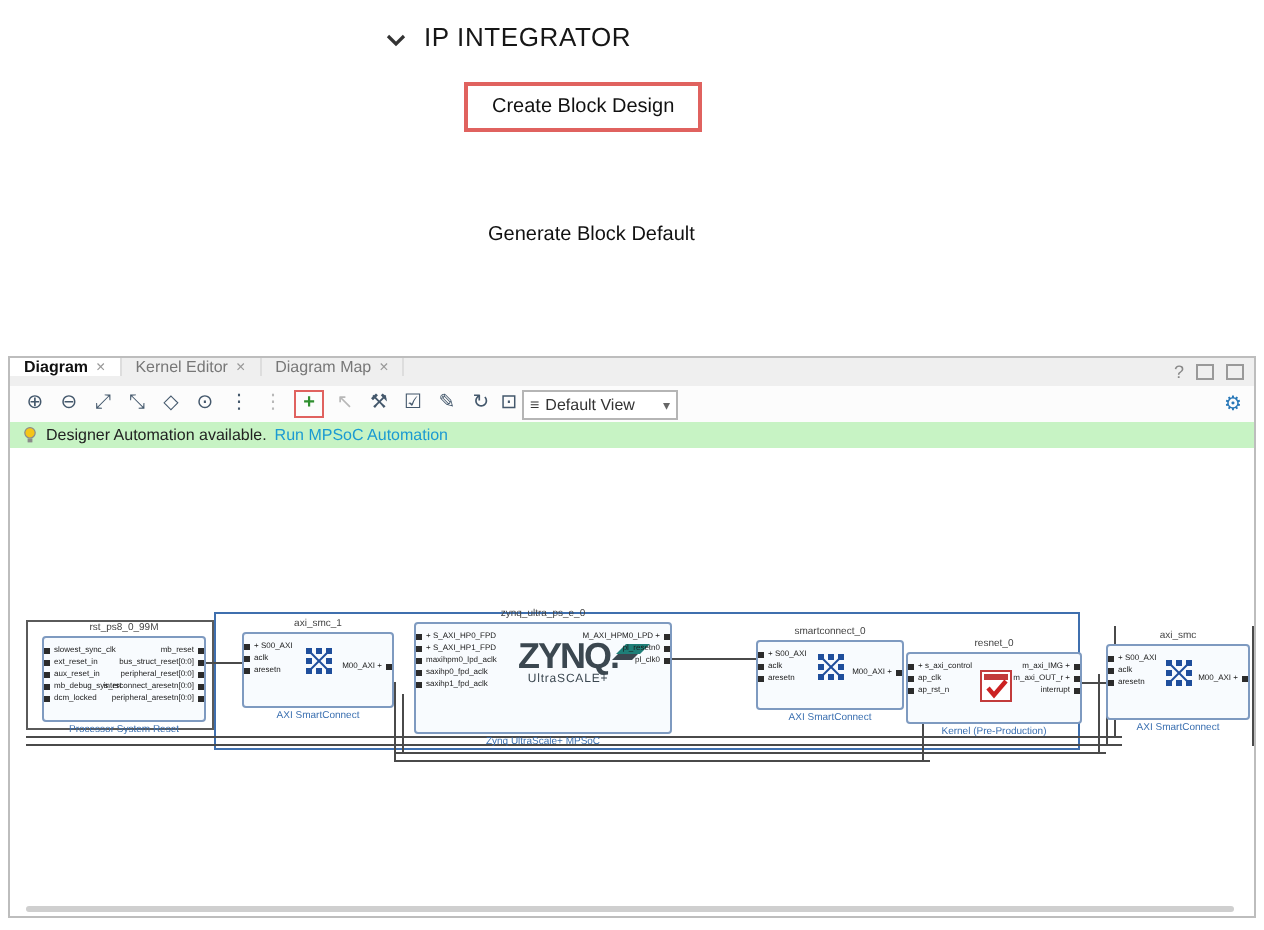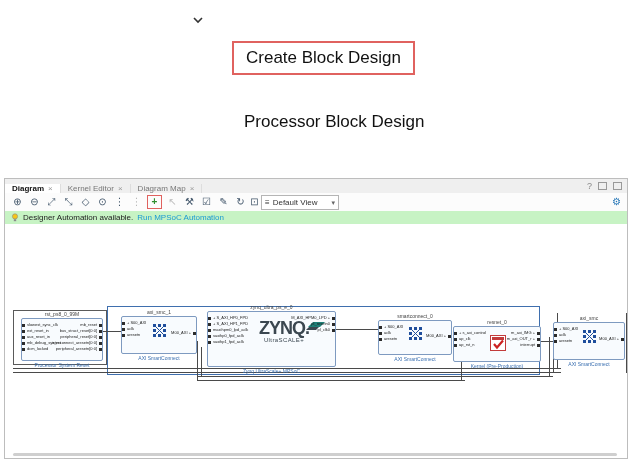--- a/index.html
+++ b/index.html
@@ -2,30 +2,30 @@
 <html><head>
 <meta charset="utf-8">
 <style>
   html,body{margin:0;padding:0;background:#fff;}
   .screen{position:relative;width:632px;height:465px;background:#fff;
           font-family:"Liberation Sans", sans-serif;overflow:hidden;}
 
   
   .menu-chevron{position:absolute;left:192px;top:15px;width:12px;height:10px;cursor:pointer;}
   .menu-header{position:absolute;left:212px;top:11px;font-size:13px;color:#161616;letter-spacing:.3px;}
-  .menu-item{position:absolute;font-size:17px;color:#111;white-space:nowrap;cursor:pointer;}
+  .menu-item{position:absolute;font-size:10px;color:#111;white-space:nowrap;cursor:pointer;}
   .mi-create{left:232px;top:41px;padding:5px 12px;border:2px solid #e0625f;}
   .mi-open{left:244px;top:80px;}
   .mi-generate{left:244px;top:112px;}
 
   
   .panel{position:absolute;left:4px;top:178px;width:622px;height:279px;
          background:#fff;border:1px solid #bdbdbd;}
   .tabbar{position:absolute;left:0;top:0;right:0;height:14px;background:#efefef;
-          border-bottom:1px solid #d5d5d5;display:flex;align-items:flex-end;}
+          border-bottom:1px solid #d5d5d5;display:flex;align-items:flex-start;}
   .tab{display:flex;align-items:center;gap:4px;padding:0 7px;font-size:8px;color:#777;
        border-right:1px solid #ddd;cursor:pointer;white-space:nowrap;}
   .tab.active{background:#fff;color:#111;font-weight:bold;}
   .tab .x{color:#999;font-size:8px;font-weight:normal;}
   .winctl{position:absolute;right:5px;top:2px;display:flex;gap:6px;align-items:center;}
   .winctl .q{font-size:9px;color:#888;}
   .wbox{width:7px;height:6px;border:1px solid #999;display:inline-block;}
 
   .toolbar{position:absolute;left:0;top:14px;right:0;height:18px;background:#fcfcfc;
            border-bottom:1px solid #e3e3e3;}
@@ -74,22 +74,23 @@
            border-radius:2px;cursor:pointer;}
 </style>
 </head>
 <body>
 
 <div class="screen">
 
   <svg class="menu-chevron" viewBox="0 0 12 10">
     <polyline points="2,3 6,7 10,3" fill="none" stroke="#333" stroke-width="1.6"></polyline>
   </svg>
+  <div class="menu-header">IP INTEGRATOR</div>
   <div class="menu-item mi-create">Create Block Design</div>
-  <div class="menu-item mi-generate">Processor Block Design</div>
+  <div class="menu-item mi-generate">Generate Block Default</div>
 
   <div class="panel">
 
     <div class="tabbar">
       <div class="tab active">
         <span>Diagram</span>
         <span class="x">×</span>
       </div>
       <div class="tab">
         <span>Kernel Editor</span>

